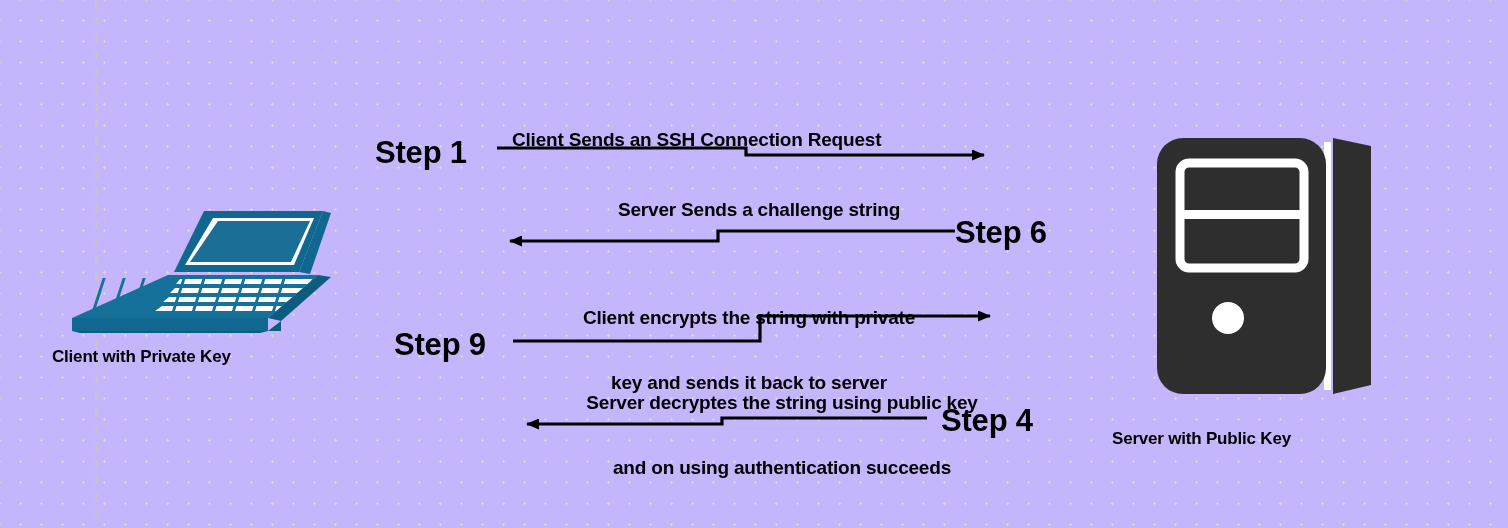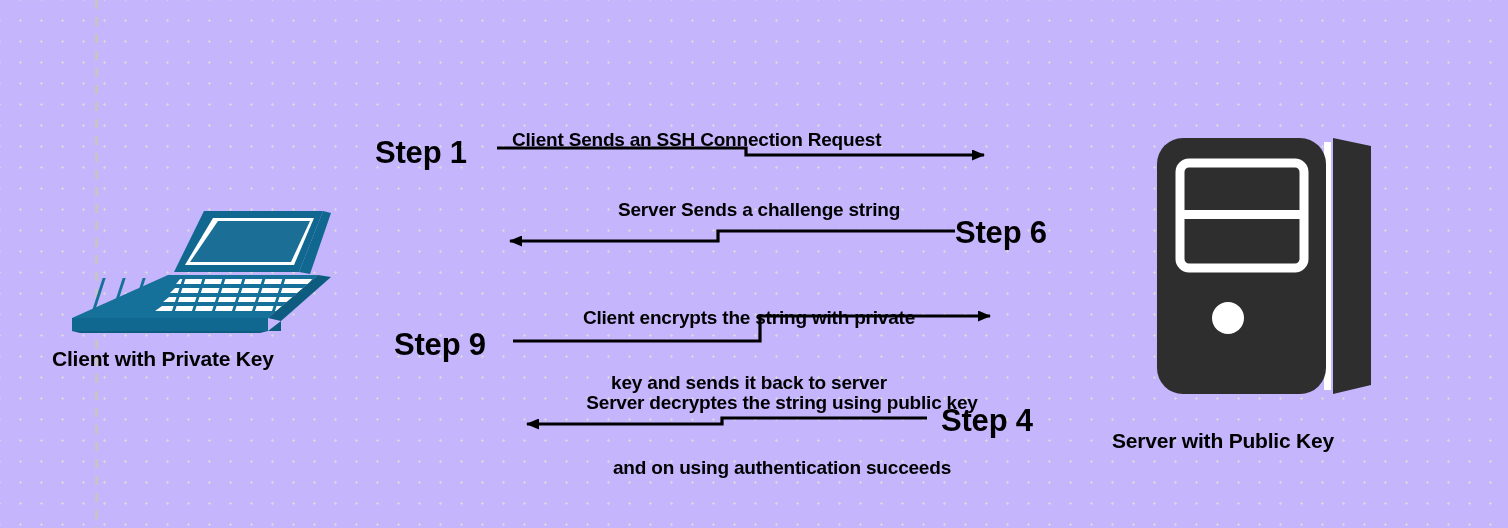--- a/index.html
+++ b/index.html
@@ -53,21 +53,21 @@
     letter-spacing: -0.2px;
   }
   .step-lbl {
     font-size: 31px;
   }
   .msg-lbl {
     font-size: 19px;
     text-align: center;
   }
   .node-lbl {
-    font-size: 21px;
+    font-size: 17px;
   }
   .msg-lbl.two-line { line-height: 1.15; }
 </style>
 </head>
 <body>
 
 <div id="canvas">
 
   <div id="grid-bg"></div>
   <div id="guide-line"></div>

